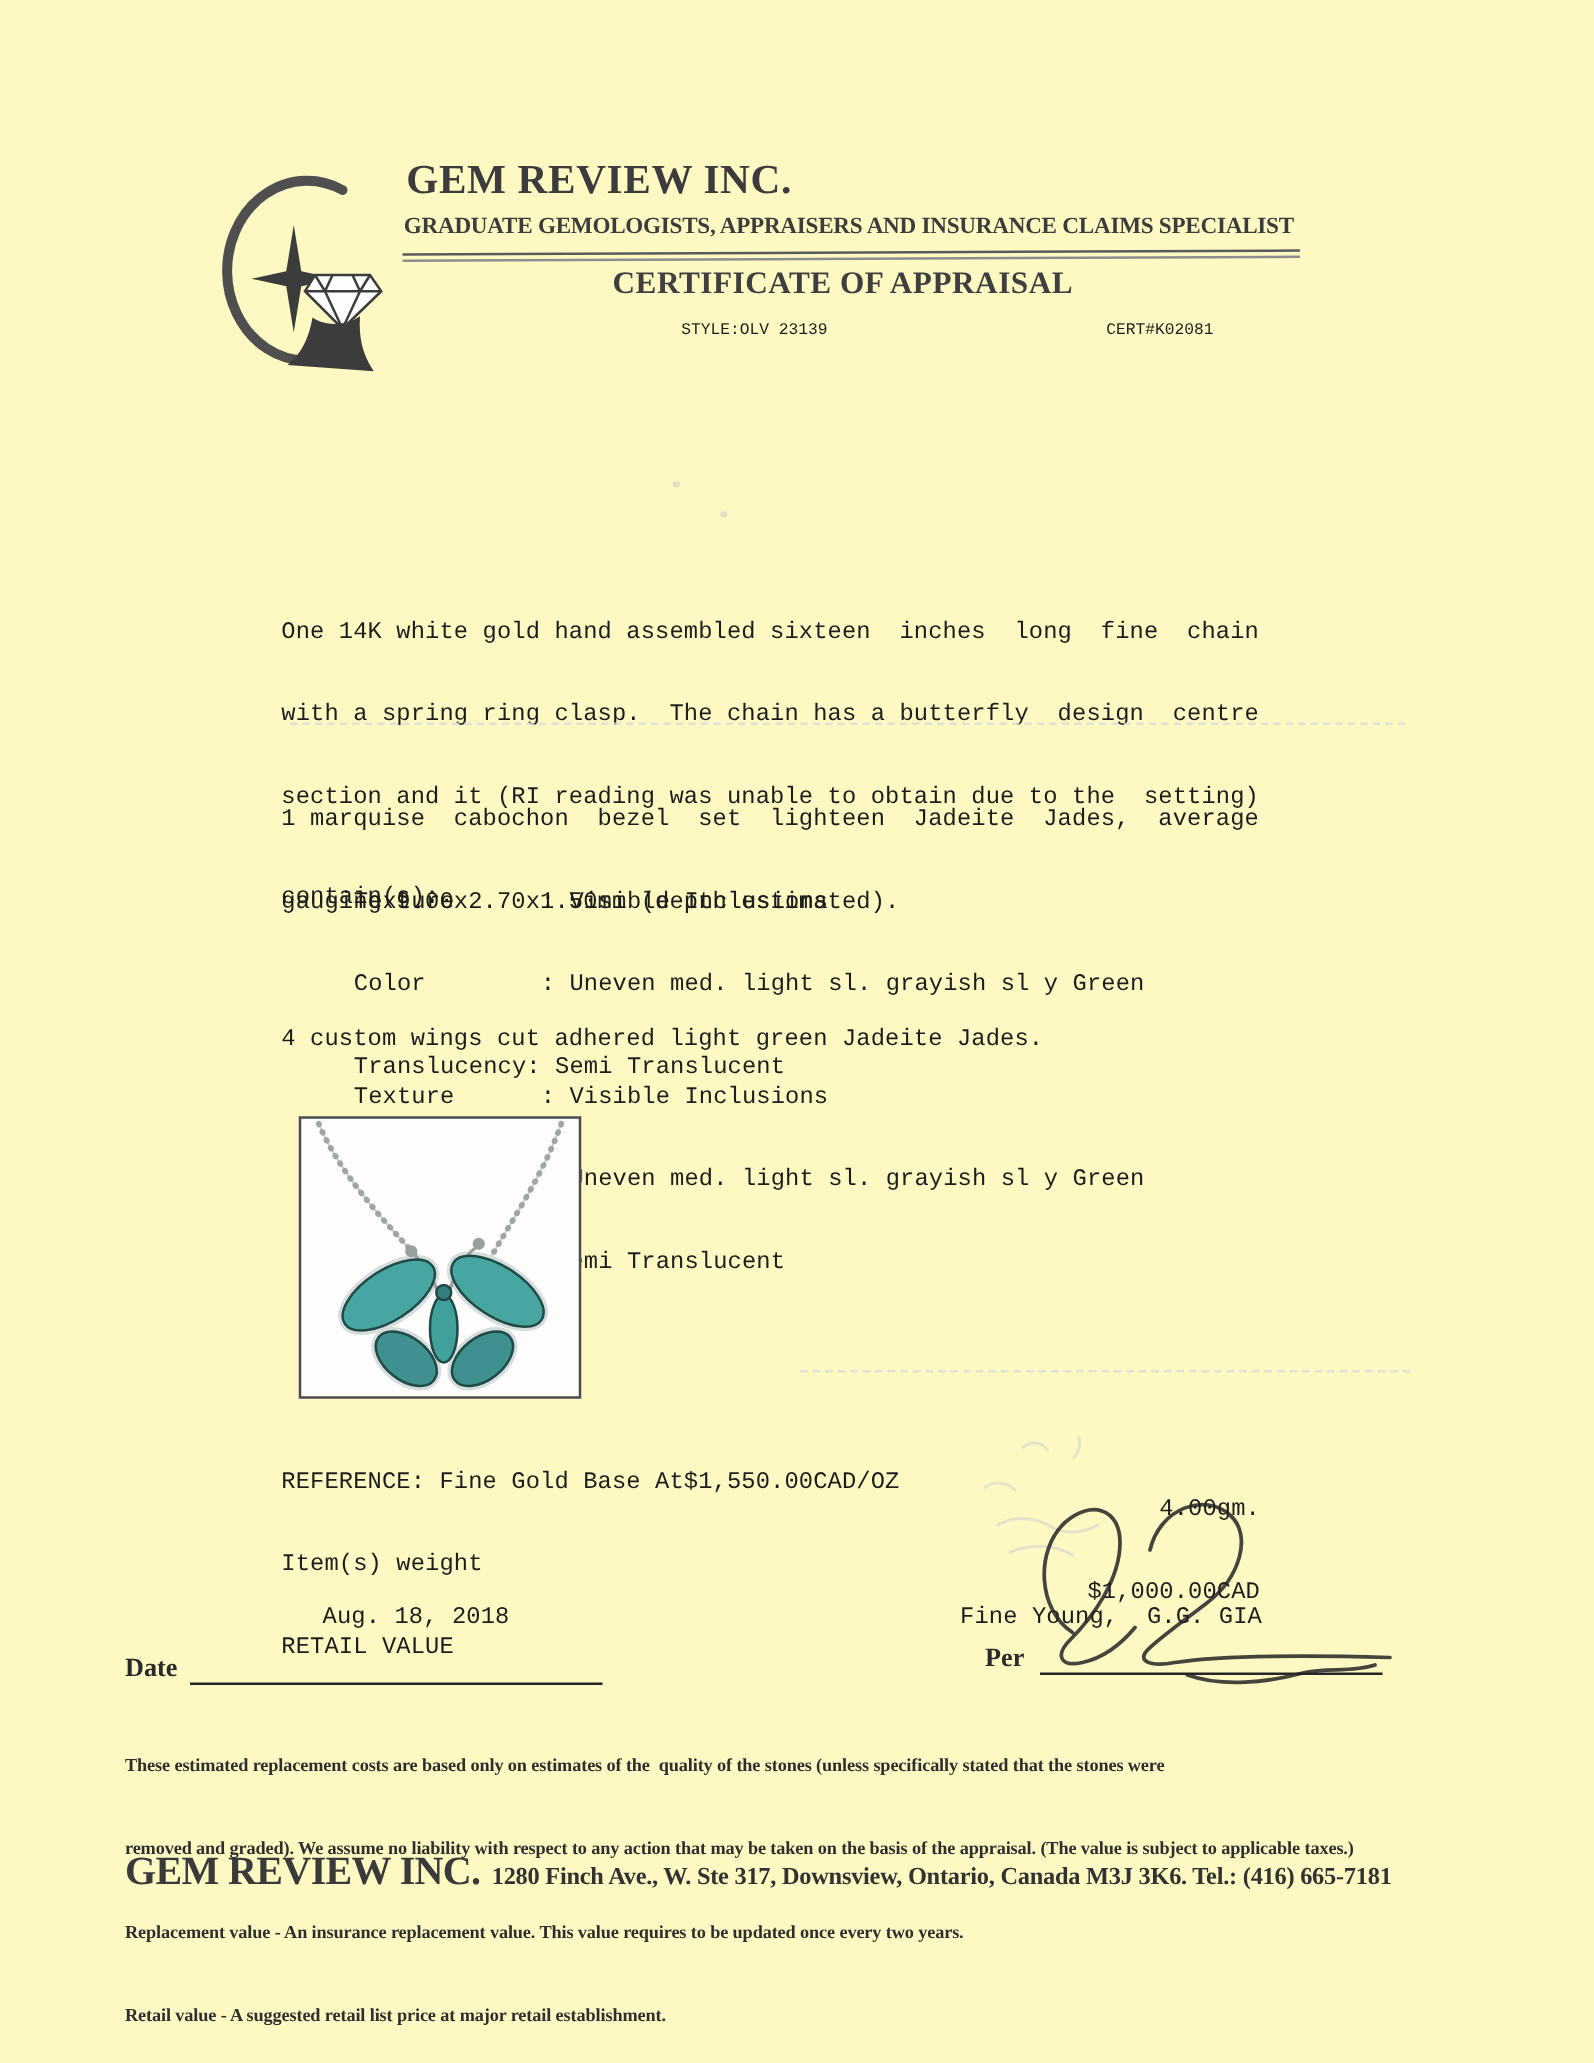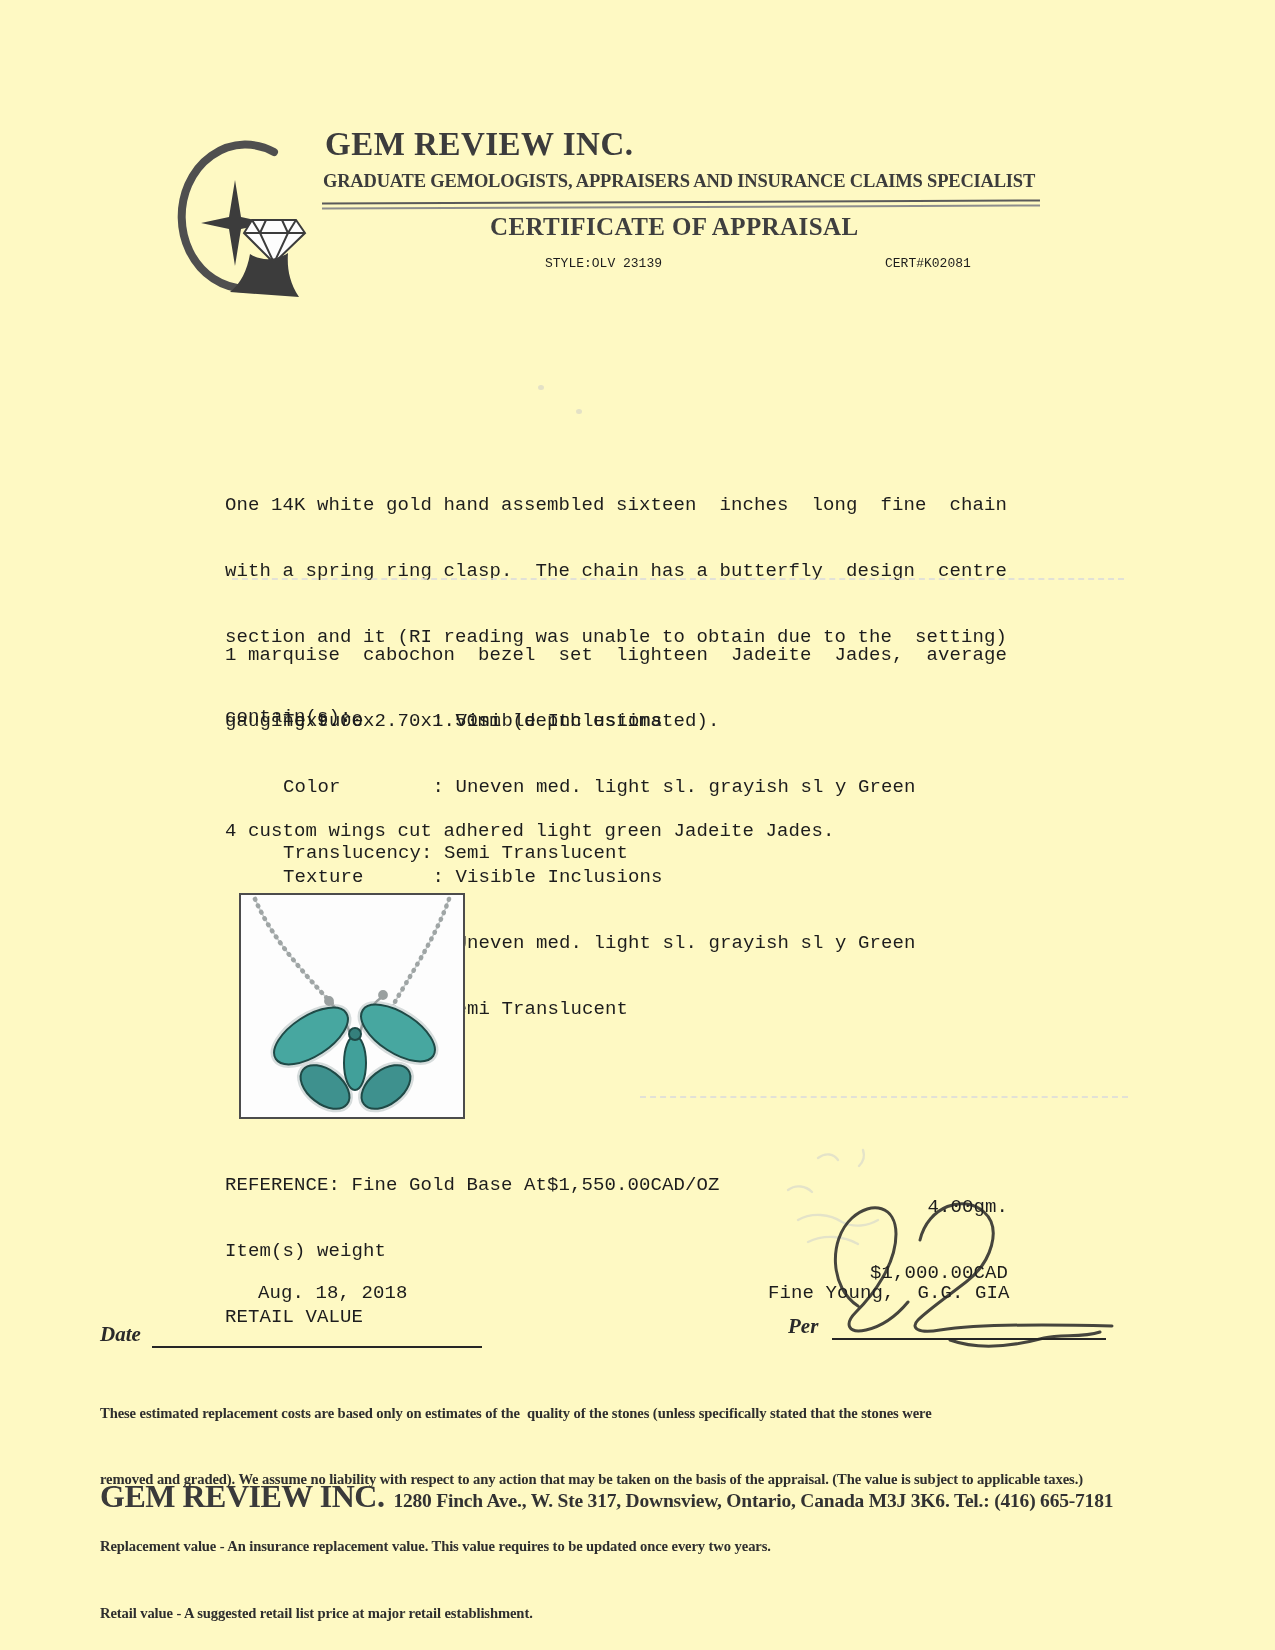--- a/index.html
+++ b/index.html
@@ -17,21 +17,21 @@
   .body-text { font-size:19px; line-height:22px; letter-spacing:.1px; }
   .hdr-company { font-size:33px; font-weight:bold; letter-spacing:.5px; color:#3c3c3c; }
   .hdr-tagline { font-size:18.5px; font-weight:bold; letter-spacing:-.2px; color:#3c3c3c; white-space:nowrap; }
   .hdr-rule { width:718px; height:7px; border-top:2px solid #5a5a5a; border-bottom:2px solid #8d8d8d; transform:rotate(-.25deg); }
   .cert-title { font-size:25px; font-weight:bold; letter-spacing:.4px; color:#3f3f3f; }
   .mono-lg { font-size:13px; }
   .line { display:block; }
   .contain-gap { margin-top:14px; }
   .photo-box { width:226px; height:226px; border:2px solid #4c4c4c; background:#fdfdfd; }
   .val-right { text-align:right; }
-  .sig-label { font-size:21px; font-weight:bold; color:#2a2a2a;font-style:italic; }
+  .sig-label { font-size:21px; font-weight:bold; color:#2a2a2a; }
   .sig-line { border-top:2.5px solid #262626; }
   .fineprint { font-size:14.6px; font-weight:bold; line-height:22.3px; color:#2e2e2e; white-space:pre; letter-spacing:-.1px; }
   .footer-company { font-size:32px; font-weight:bold; letter-spacing:-.5px; color:#3a3a3a; }
   .footer-address { font-size:19.5px; font-weight:bold; letter-spacing:-.2px; color:#323232; }
   .artifact { border-top:2px dashed #dcdcdc; opacity:.8; }
   .speck { width:6px; height:5px; border-radius:50%; background:#c9c9c9; opacity:.5; }
 </style>
 </head>
 <body>
 

